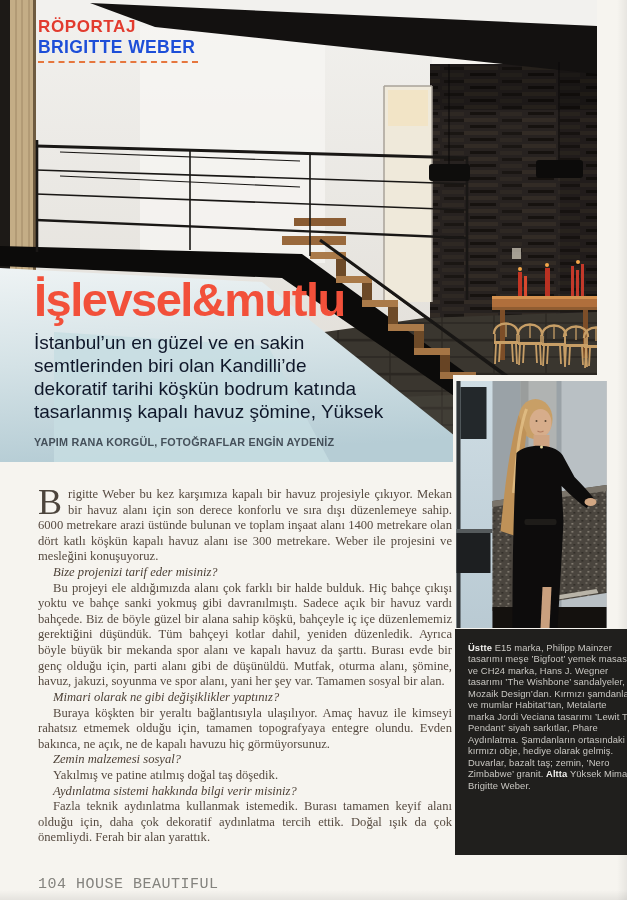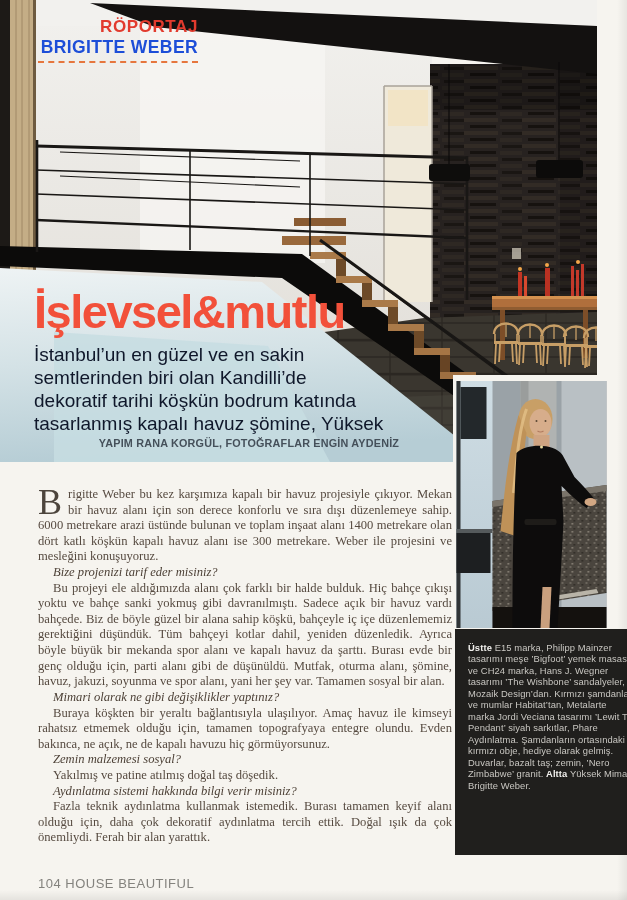--- a/index.html
+++ b/index.html
@@ -11,30 +11,30 @@
   
   .photo-main { position:absolute; left:0; top:0; width:597px; height:462px; }
   .photo-main svg { display:block; }
   .photo-notch { position:absolute; left:453px; top:375px; width:174px; height:87px; background:#f6f4ef; }
   .page-right-shade { position:absolute; right:0; top:0; width:10px; height:900px;
     background:linear-gradient(to right, rgba(0,0,0,0), rgba(0,0,0,0.06)); }
   .page-bottom-shade { position:absolute; left:0; bottom:0; width:627px; height:10px;
     background:linear-gradient(to bottom, rgba(0,0,0,0), rgba(0,0,0,0.07)); }
 
   
-  .kicker-block { position:absolute; left:38px; top:17px;text-align:right; }
+  .kicker-block { position:absolute; left:38px; top:17px; }
   .kicker { font-size:17px; font-weight:700; color:#e23b2e; letter-spacing:0.6px; line-height:1.15; }
   .person  { font-size:17.5px; font-weight:700; color:#1d4ed8; letter-spacing:0.4px; line-height:1.18; }
   .dash-rule { width:160px; height:0; border-bottom:2px dashed #e6763d; margin-top:4px; }
 
   
-  .hero { position:absolute; left:34px; top:288px; width:430px; }
+  .hero { position:absolute; left:34px; top:276px; width:430px; }
   .hero-title { font-size:47px; font-weight:700; color:#f2503a; letter-spacing:-1.5px; line-height:1.02; }
   .hero-sub { margin-top:8px; font-size:19px; color:#0f172a; line-height:1.21; }
-  .hero-byline { margin-top:1px; font-size:10.8px; font-weight:700; color:#45505a; letter-spacing:0.2px;text-align:center; }
+  .hero-byline { margin-top:12px; font-size:10.8px; font-weight:700; color:#45505a; letter-spacing:0.2px; }
 
   
   .article {
     position:absolute; left:38px; top:487px; width:414px;
     font-family:"Liberation Serif", serif; font-size:12.6px; line-height:1.24;
     color:#564a40; text-align:justify;
   }
   .article p { margin:0; }
   .article .q { font-weight:400; font-style:italic; text-indent:15px; color:#4c4036; }
   .article .ans { text-indent:15px; }
@@ -43,21 +43,21 @@
   
   .portrait { position:absolute; left:456px; top:381px; width:151px; height:247px; }
   .caption-box {
     position:absolute; left:455px; top:629px; width:190px; min-height:226px;
     background:#201f1d; box-sizing:border-box; padding:13px 12px 4px 13px;
   }
   .caption-text { margin:0; font-size:9.4px; line-height:1.22; color:#c9c7c2; letter-spacing:0.1px; }
   .caption-text strong { color:#f2f1ee; font-weight:700; }
 
   
-  .footer { position:absolute; left:38px; top:876px; font-size:13px; color:#84837e; letter-spacing:0.5px; }
+  .footer { position:absolute; left:38px; top:876px; font-size:15px; color:#84837e; letter-spacing:0.5px;font-family:Liberation Mono, monospace; }
 </style>
 </head>
 <body>
 
 <div class="page">
 
   <div class="photo-main">
     <svg viewBox="0 0 597 462" width="597" height="462">
       <defs>
         <linearGradient id="wallG" x1="0" y1="0" x2="0" y2="1">

